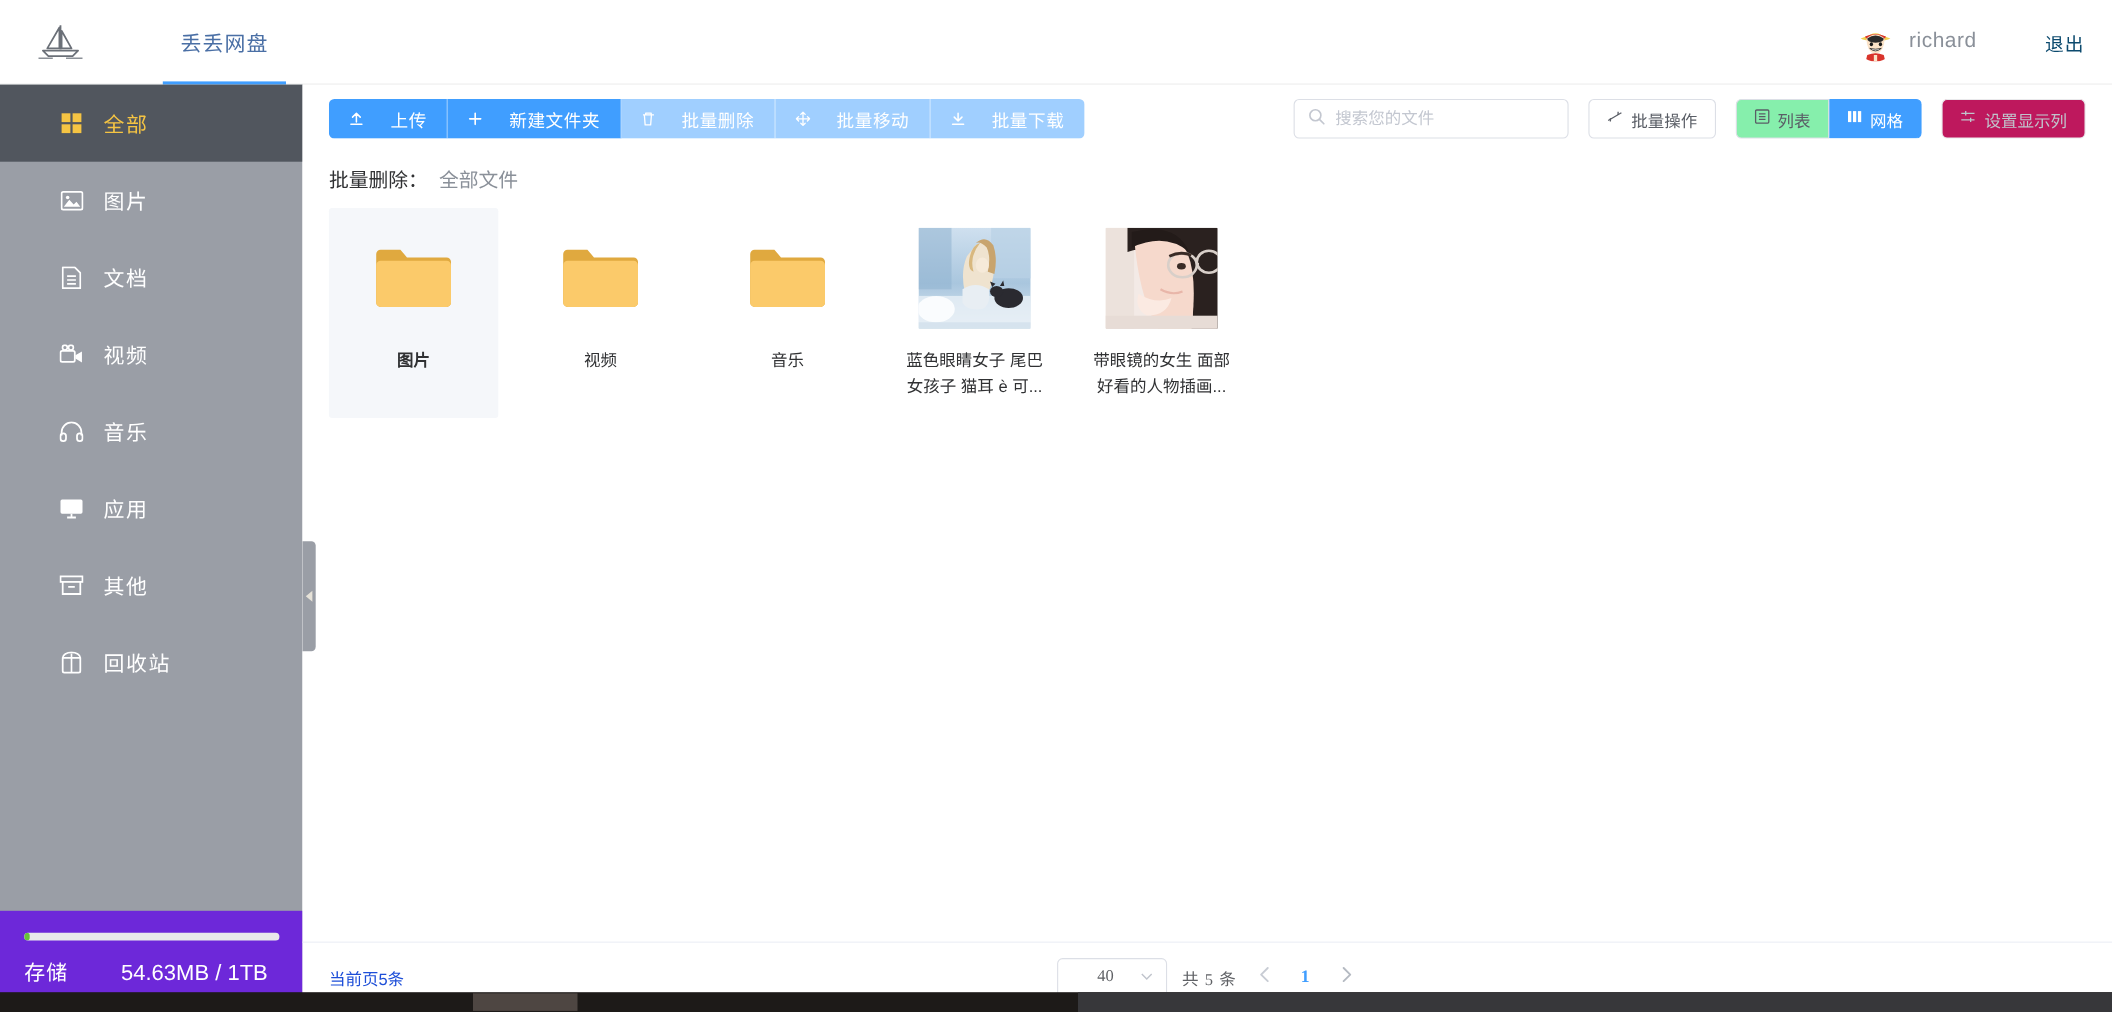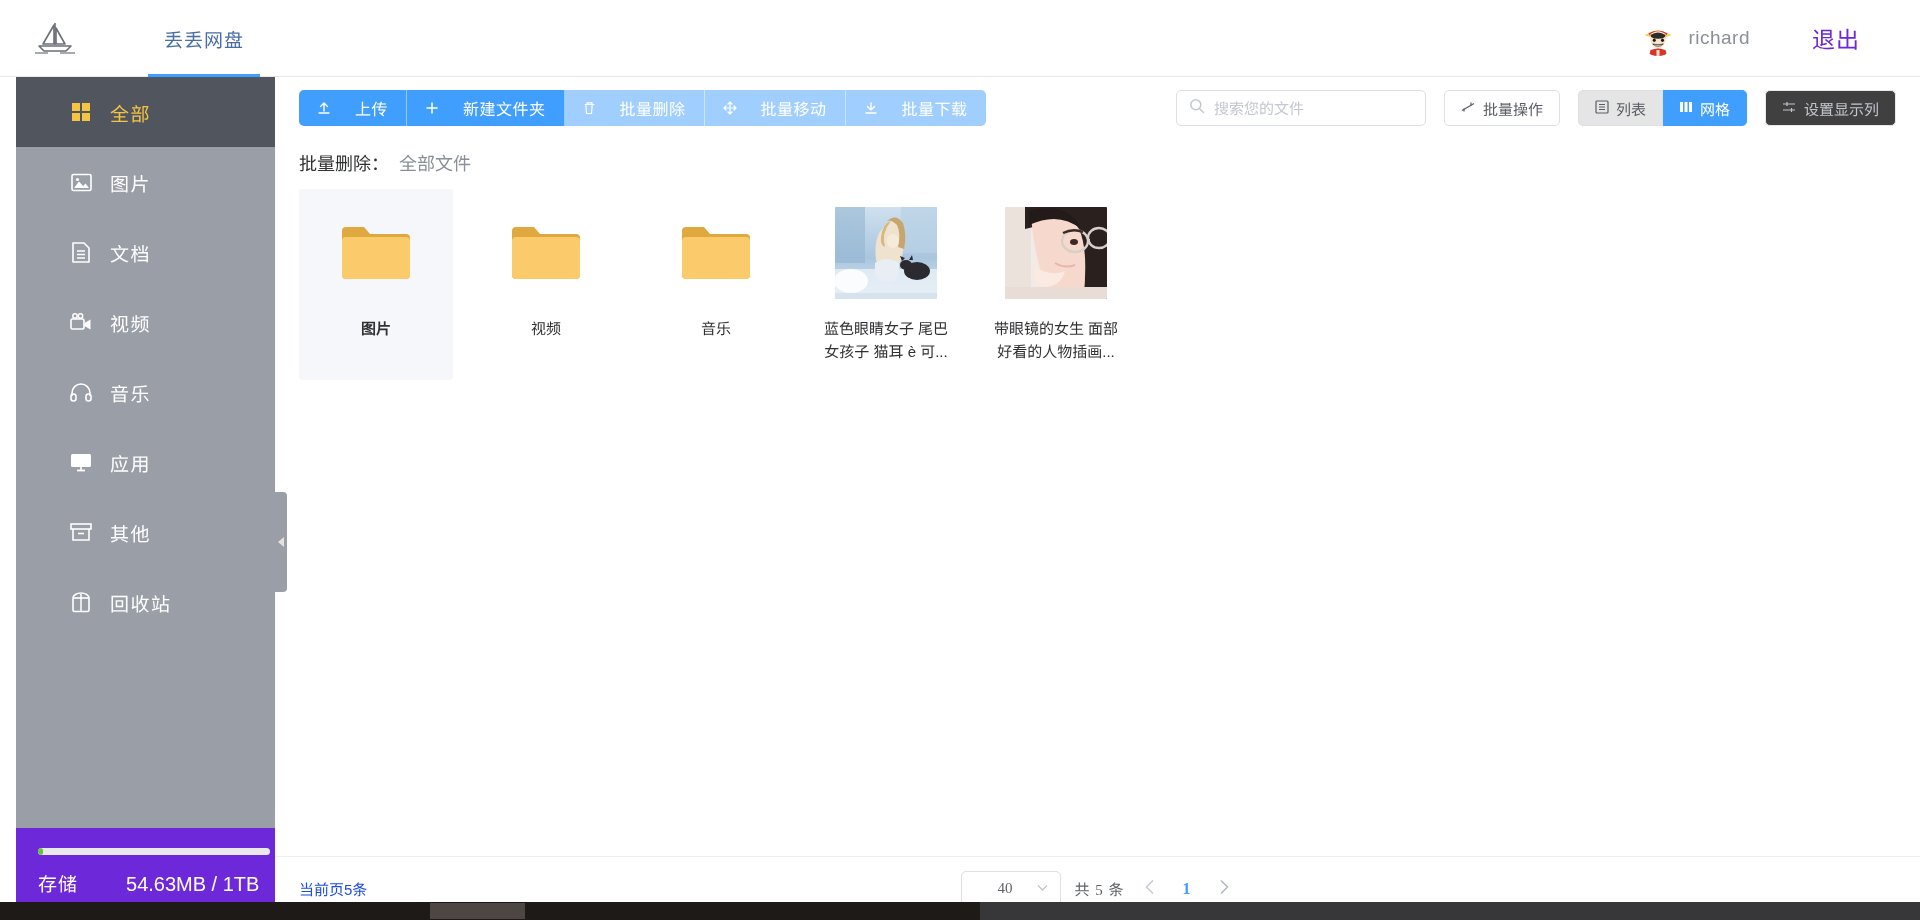--- a/index.html
+++ b/index.html
@@ -45,27 +45,27 @@
     margin-right: 62px;
   }
   .avatar {
     width: 36px; height: 36px; border-radius: 50%;
     overflow: hidden; flex: 0 0 auto;
     background: #fff;
     display: block;
   }
   .username { font-size: 19px; color: #8a9099; letter-spacing: .5px; }
   .logout-btn {
-    font-size: 23px; color: #6d28d9; cursor: pointer;
-    margin-right: 60px; letter-spacing: 1px;
+    font-size: 17px; color: #0c4a6e; cursor: pointer;
+    margin-right: 25px; letter-spacing: 1px;
   }
 
   
   .sidebar {
-    position: absolute; left: 16px; top: 77px;
+    position: absolute; left: 0; top: 77px;
     width: 275px; height: 843px;
     background: #9a9ea6;
     display: flex; flex-direction: column;
   }
   .side-nav { flex: 1 1 auto; padding-top: 0; }
   .side-item {
     height: 70px;
     display: flex; align-items: center;
     padding-left: 54px;
     gap: 18px;
@@ -177,28 +177,28 @@
     border: 1px solid #dcdfe6; border-radius: 5px;
     background: #fff; color: #5a5e66; font-size: 15px;
     cursor: pointer; white-space: nowrap;
     font-family: inherit;
   }
   .seg-group { display: flex; }
   .seg-btn {
     height: 36px; padding: 0 16px;
     display: flex; align-items: center; gap: 7px;
     border: 1px solid #dcdfe6;
-    background: #e5e5e5; color: #5a5e66; font-size: 15px;
+    background: #86efac; color: #5a5e66; font-size: 15px;
     cursor: pointer; white-space: nowrap; font-family: inherit;
   }
   .seg-btn:first-child { border-radius: 5px 0 0 5px; }
   .seg-btn:last-child { border-radius: 0 5px 5px 0; border-left: none; }
   .seg-btn.active { background: #409eff; border-color: #409eff; color: #fff; }
   .plain-btn.disabled {
-    background: #404040; border-color: #e9e9eb; color: #c0c4cc; cursor: not-allowed;
+    background: #be185d; border-color: #e9e9eb; color: #c0c4cc; cursor: not-allowed;
   }
 
   
   .breadcrumb {
     flex: 0 0 auto;
     padding: 10px 24px 14px 24px;
     font-size: 18px; color: #303133;
     display: flex; align-items: baseline; gap: 10px;
   }
   .breadcrumb .crumb-current { color: #8a9099; }

